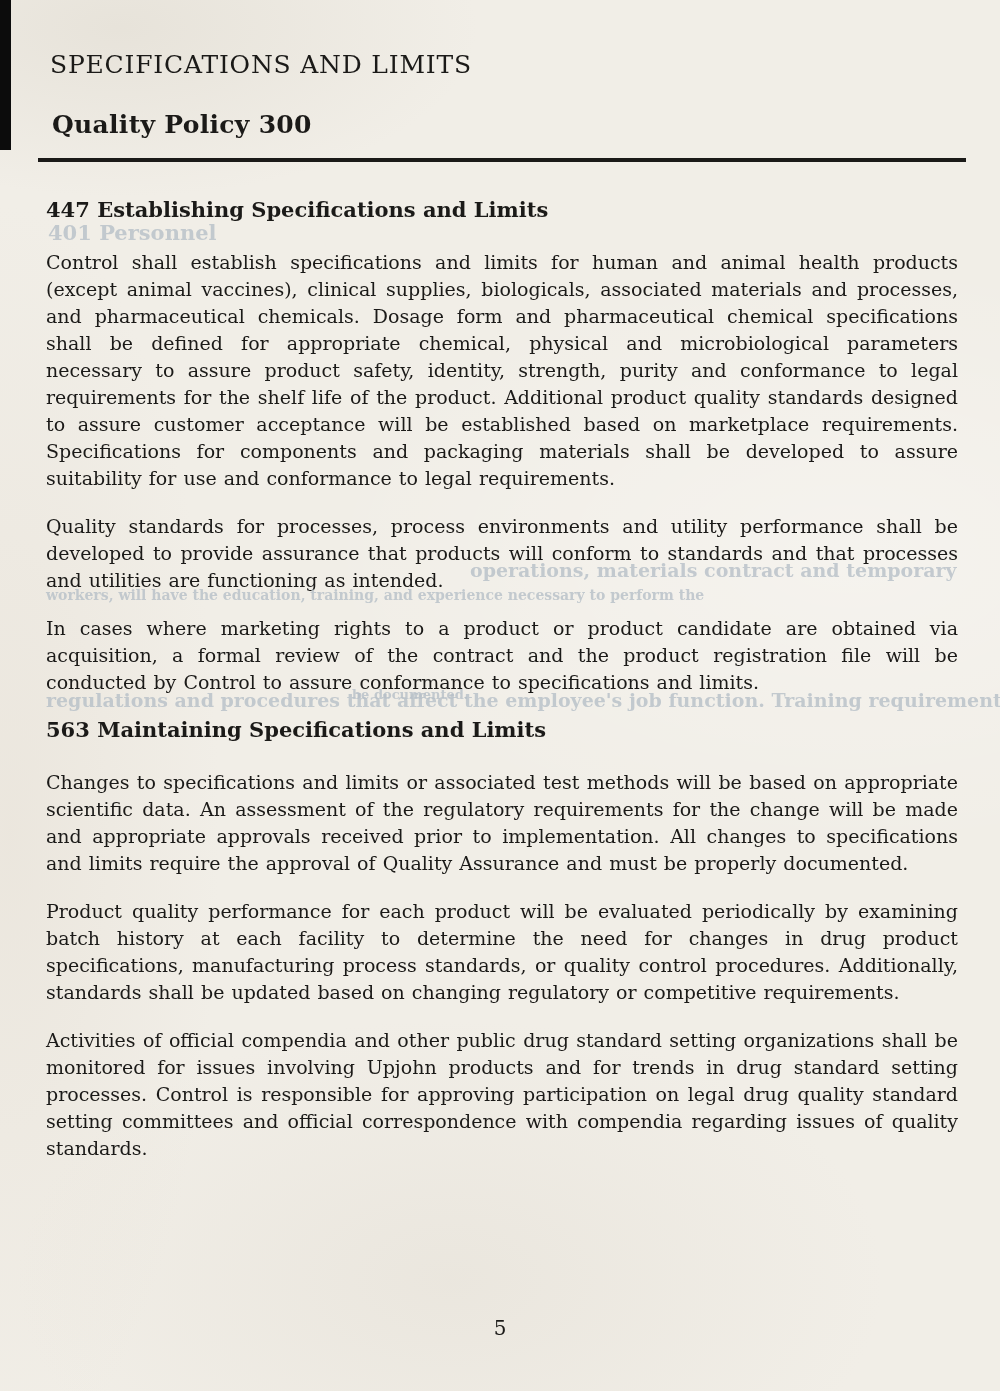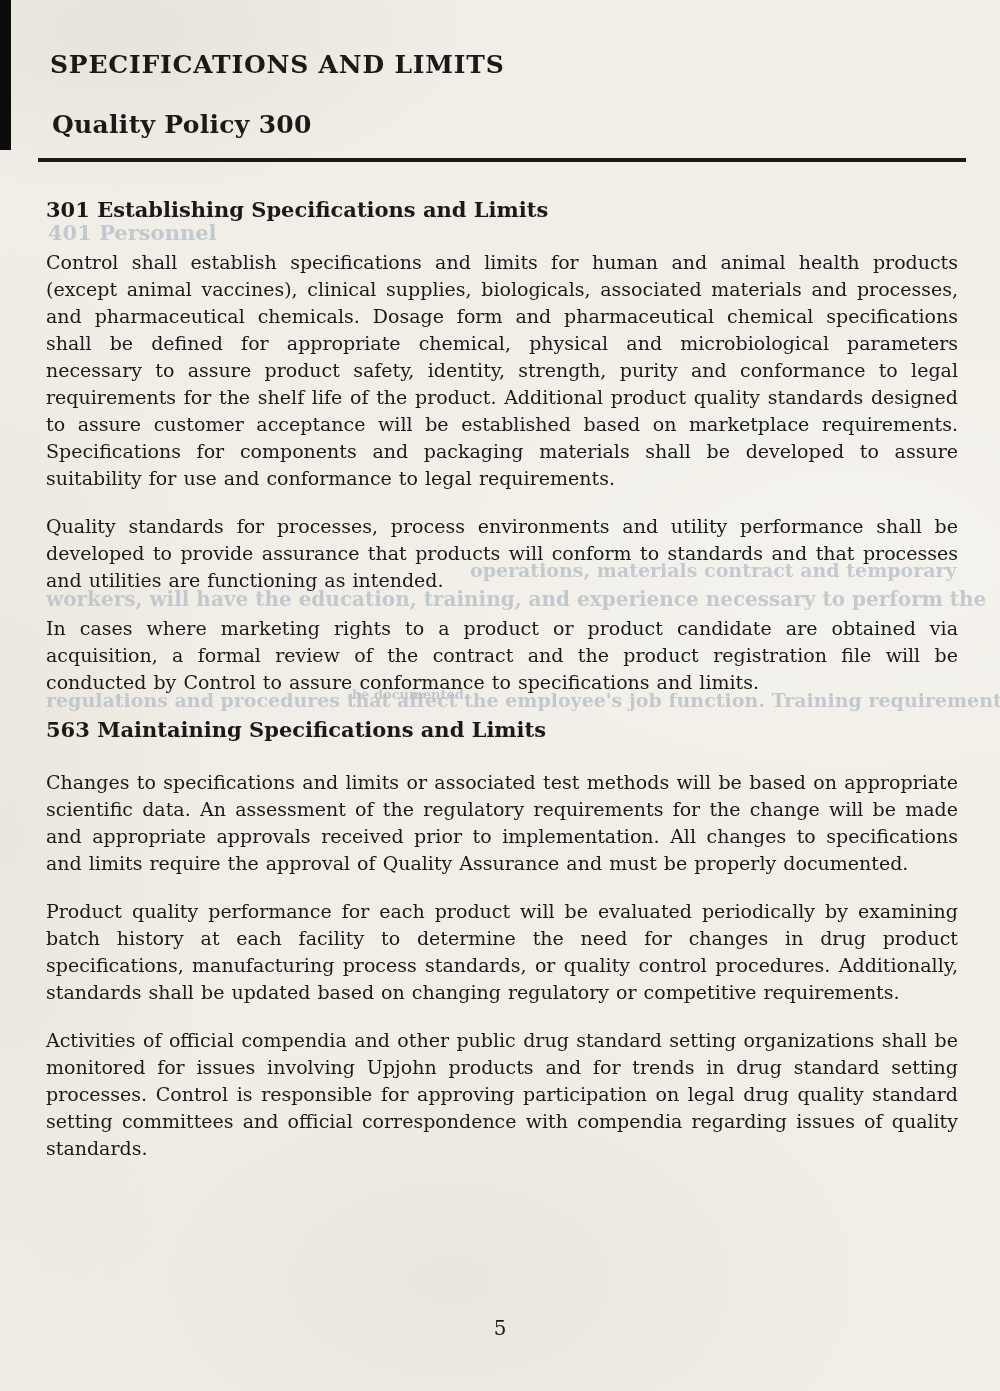--- a/index.html
+++ b/index.html
@@ -33,21 +33,21 @@
       radial-gradient(ellipse 300px 900px at 1% 60%, rgba(228,221,210,0.45), transparent 70%);
     pointer-events: none;
   }
   .scan-bar {
     position: absolute; top: 0; left: 0;
     width: 11px; height: 150px;
     background: var(--bar);
   }
   .doc-title {
     position: absolute; top: 50px; left: 50px;
-    font-size: 25px; font-weight: bold; letter-spacing: 0.8px;
+    font-size: 25px; font-weight: normal; letter-spacing: 0.8px;
     margin: 0;
   }
   .doc-subtitle {
     position: absolute; top: 110px; left: 52px;
     font-size: 25px; font-weight: bold; letter-spacing: 0.3px;
     margin: 0;
   }
   .rule {
     position: absolute; top: 158px; left: 38px;
     width: 928px; height: 4px;
@@ -92,33 +92,33 @@
 
   <div class="scan-bar"></div>
 
   <h1 class="doc-title">SPECIFICATIONS AND LIMITS</h1>
 
   <h2 class="doc-subtitle">Quality Policy 300</h2>
 
   <div class="rule"></div>
 
   <div class="flow" id="sections-root">
-      <h3 class="section-heading">301 Establishing Specifications and Limits</h3>
+      <h3 class="section-heading">447 Establishing Specifications and Limits</h3>
       <p class="paragraph">Control shall establish specifications and limits for human and animal health products (except animal vaccines), clinical supplies, biologicals, associated materials and processes, and pharmaceutical chemicals. Dosage form and pharmaceutical chemical specifications shall be defined for appropriate chemical, physical and microbiological parameters necessary to assure product safety, identity, strength, purity and conformance to legal requirements for the shelf life of the product. Additional product quality standards designed to assure customer acceptance will be established based on marketplace requirements. Specifications for components and packaging materials shall be developed to assure suitability for use and conformance to legal requirements.</p>
       <p class="paragraph">Quality standards for processes, process environments and utility performance shall be developed to provide assurance that products will conform to standards and that processes and utilities are functioning as intended.</p>
       <p class="paragraph">In cases where marketing rights to a product or product candidate are obtained via acquisition, a formal review of the contract and the product registration file will be conducted by Control to assure conformance to specifications and limits.</p>
       <h3 class="section-heading">563 Maintaining Specifications and Limits</h3>
       <p class="paragraph">Changes to specifications and limits or associated test methods will be based on appropriate scientific data. An assessment of the regulatory requirements for the change will be made and appropriate approvals received prior to implementation. All changes to specifications and limits require the approval of Quality Assurance and must be properly documented.</p>
       <p class="paragraph">Product quality performance for each product will be evaluated periodically by examining batch history at each facility to determine the need for changes in drug product specifications, manufacturing process standards, or quality control procedures. Additionally, standards shall be updated based on changing regulatory or competitive requirements.</p>
       <p class="paragraph">Activities of official compendia and other public drug standard setting organizations shall be monitored for issues involving Upjohn products and for trends in drug standard setting processes. Control is responsible for approving participation on legal drug quality standard setting committees and official correspondence with compendia regarding issues of quality standards.</p>
     </div>
 
   <div id="ghost-root">
       <div class="ghost" style="top: 220px; left: 48px; font-size: 21px;">401 Personnel</div>
       <div class="ghost" style="top: 559px; left: 470px; font-size: 19px;">operations, materials contract and temporary</div>
-      <div class="ghost" style="top: 587px; left: 46px; font-size: 20px;">workers, will have the education, training, and experience necessary to perform the</div>
+      <div class="ghost" style="top: 587px; left: 46px; font-size: 14px;">workers, will have the education, training, and experience necessary to perform the</div>
       <div class="ghost" style="top: 689px; left: 46px; font-size: 19px;">regulations and procedures that affect the employee's job function. Training requirements</div>
       <div class="ghost" style="top: 687px; left: 352px; font-size: 13px;">be documented.</div>
     </div>
 
   <div class="page-number">5</div>
 
 </div>
 
 </body></html>

